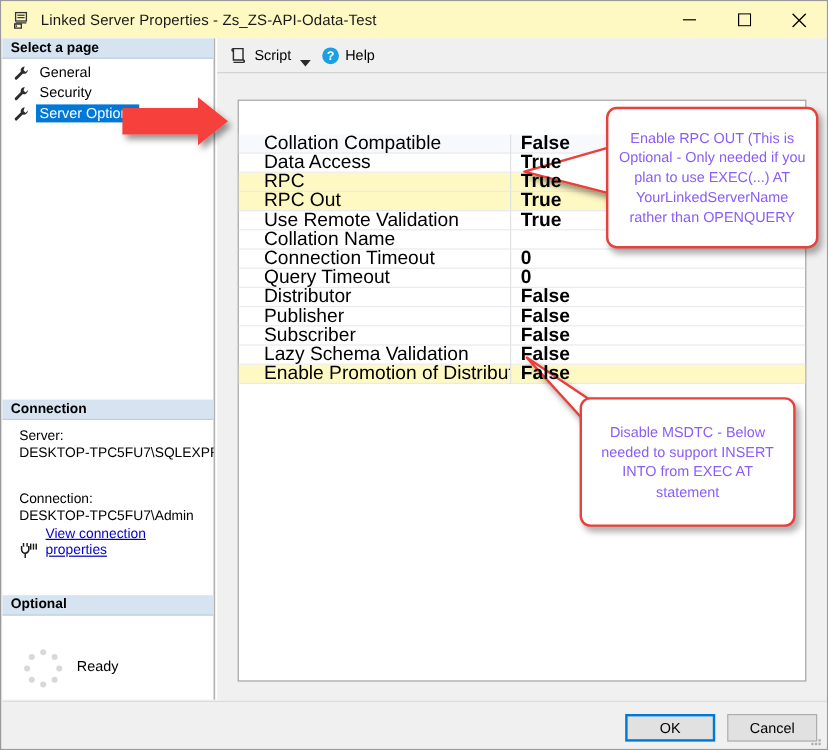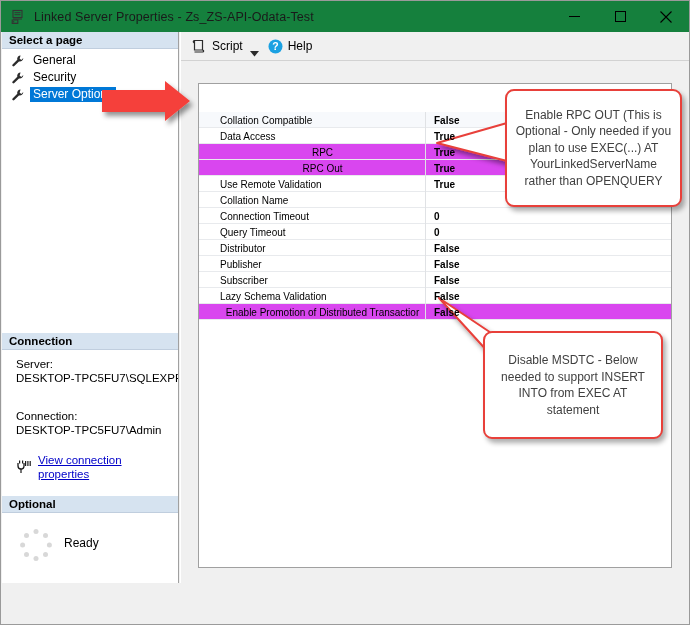--- a/index.html
+++ b/index.html
@@ -15,21 +15,21 @@
     width: 690px; height: 625px;
     background: #f0f0f0;
     border: 1px solid #9a9a9a;
     overflow: hidden;
   }
 
   
   #titlebar {
     position: absolute; top: 0; left: 0;
     width: 688px; height: 31px;
-    background: #15803d;
+    background: #fef9c3;
     display: flex; align-items: center;
   }
   #title-icon {
     width: 16px; height: 16px;
     margin-left: 9px; margin-right: 8px;
     position: relative; flex: none;
   }
   #title-text {
     font-size: 12.5px; color: #1a1a1a;
     white-space: nowrap; letter-spacing: 0.1px;
@@ -71,30 +71,30 @@
   #conn-head { position: absolute; top: 301px; left: 0; right: 0; }
   #conn-body {
     position: absolute; top: 319px; left: 0; right: 0;
     padding: 6px 24px 0 14px;
     font-size: 11.5px; color: #000; line-height: 14px;
     overflow: hidden; height: 160px;
   }
   .conn-label { margin-top: 24px; }
   .conn-value { white-space: nowrap; }
   #conn-link-row {
-    display: flex; align-items: center; margin-top: 16px;
+    display: flex; align-items: flex-end; margin-top: 1px;
   }
   #conn-link {
     color: #0000c8; text-decoration: underline;
     font-size: 11.5px; cursor: pointer;
   }
   #plug-icon { width: 16px; height: 14px; margin-right: 6px; flex: none; }
 
   #prog-head { position: absolute; top: 464px; left: 0; right: 0; }
-  #prog-body { position: absolute; top: 482px; left: 0; right: 0; height: 60px; }
+  #prog-body { position: absolute; top: 494px; left: 0; right: 0; height: 60px; }
   #spinner {
     position: absolute; left: 17px; top: 14px;
     width: 34px; height: 34px;
   }
   #prog-text {
     position: absolute; left: 62px; top: 22px;
     font-size: 12px; color: #000;
   }
 
   
@@ -126,24 +126,24 @@
     left: 17px; top: 51px;
     width: 474px; height: 485px;
     background: #ffffff;
     border: 1px solid #a0a0a0;
   }
   #grid { position: absolute; left: 0; top: 28px; right: 0; }
   .grid-row {
     position: relative;
     height: 16px;
     display: flex; align-items: center;
-    font-size: 10px; color: #000;
+    font-size: 16px; color: #000;
   }
   .grid-row.alt { background: #f7f9fc; }
-  .grid-row.hl { background: #d946ef; text-align: center; }
+  .grid-row.hl { background: #fef9c3; }
   .grid-row::after {
     content: ""; position: absolute;
     left: 0; right: 0; bottom: 0; height: 1px;
     background: #e8eaed;
   }
   .gr-name {
     width: 226px; flex: none;
     padding-left: 21px;
     overflow: hidden; white-space: nowrap;
     position: relative; z-index: 1;
@@ -161,21 +161,21 @@
   #annot {
     position: absolute; left: 0; top: 0;
     width: 690px; height: 625px;
     pointer-events: none;
   }
   .callout {
     position: absolute;
     background: #ffffff;
     border: 2px solid #e8403a;
     border-radius: 9px;
-    font-size: 12px; color: #404040;
+    font-size: 12px; color: #8b5cf6;
     text-align: center;
     line-height: 16.5px;
     box-shadow: 3px 4px 5px rgba(0,0,0,0.32);
     display: flex; align-items: center; justify-content: center;
     padding: 4px 6px;
   }
   #callout1 { left: 504px; top: 88px; width: 177px; height: 118px; }
   #callout2 { left: 482px; top: 330px; width: 180px; height: 108px; }
 
   
@@ -397,20 +397,34 @@
         </div>
         <div class="grid-row hl">
           <span class="gr-name">Enable Promotion of Distributed Transactior</span>
           <span class="gr-sep"></span>
           <span class="gr-val">False</span>
         </div>
       </div>
     </div>
   </div>
 
+  <div id="footer">
+    <div class="dlgbtn" id="ok-button">OK</div>
+    <div class="dlgbtn" id="cancel-button">Cancel</div>
+    <span id="resize-grip">
+      <svg width="12" height="12" viewBox="0 0 12 12">
+        <g fill="#b0b0b0">
+          <rect x="8" y="8" width="2" height="2"></rect>
+            <rect x="5" y="8" width="2" height="2"></rect>
+          <rect x="8" y="5" width="2" height="2"></rect>
+            <rect x="2" y="8" width="2" height="2"></rect>
+        </g>
+      </svg>
+    </span>
+  </div>
 
   <svg id="annot" viewBox="0 0 690 625">
     <defs>
       <filter id="shd" x="-40%" y="-40%" width="200%" height="200%">
         <feDropShadow dx="3" dy="4" stdDeviation="2.6" flood-color="#000" flood-opacity="0.42"></feDropShadow>
       </filter>
     </defs>
 
     <g filter="url(#shd)">
       <path d="M101 89 L164 89 L164 80 L189 100 L164 120 L164 111 L101 111 Z" fill="#f5403a"></path>

